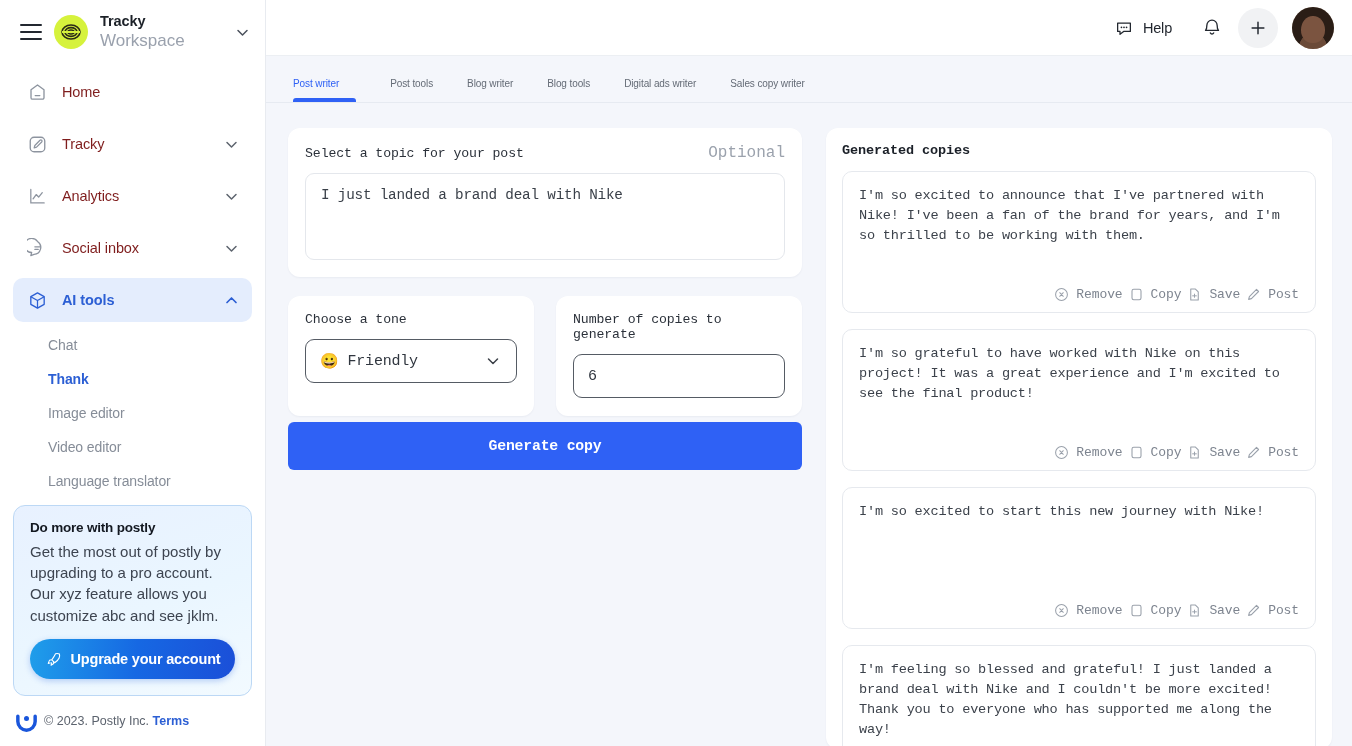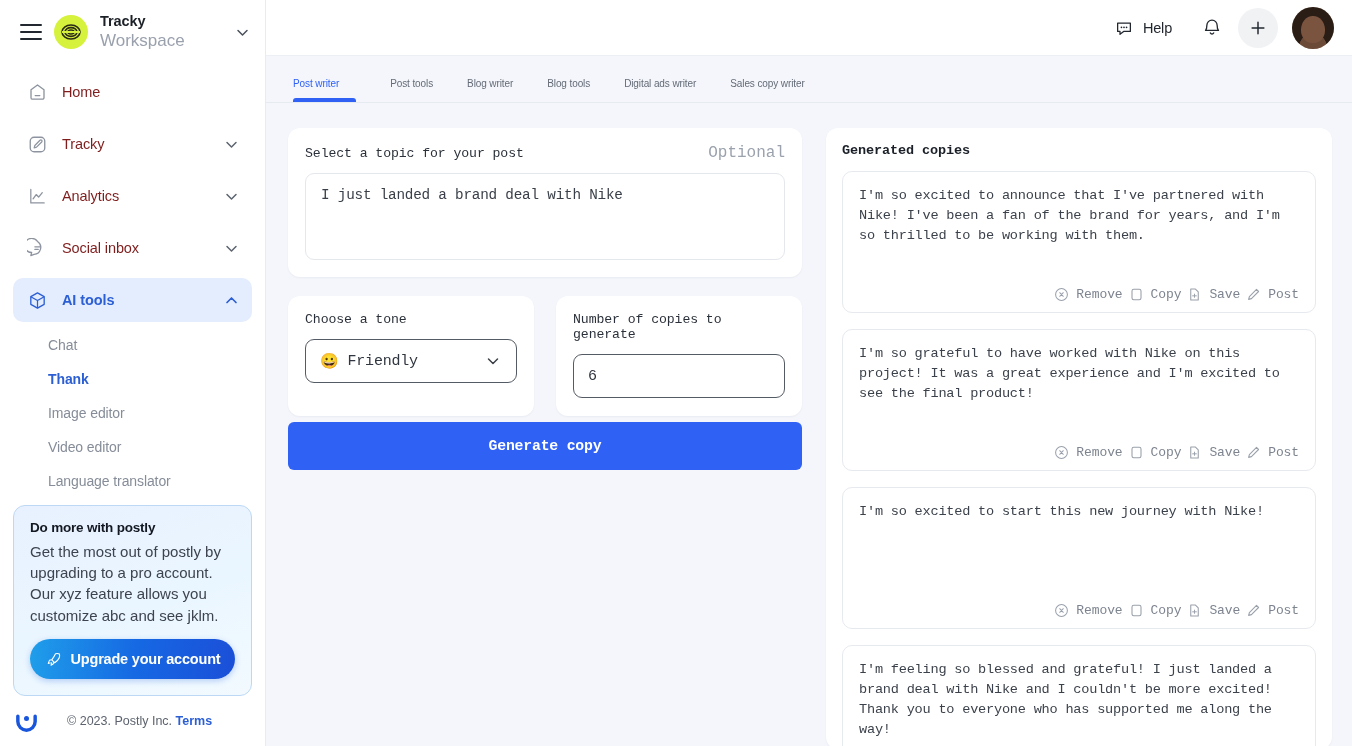--- a/index.html
+++ b/index.html
@@ -76,21 +76,21 @@
   .promo-btn {
     margin-top: 13px; height: 40px; border-radius: 22px;
     background: linear-gradient(95deg,#1f9eea 0%,#1668e3 52%,#1b4fd8 100%);
     color: #fff; font-size: 14.5px; font-weight: 700;
     display: flex; align-items: center; justify-content: center; gap: 9px;
     cursor: pointer; letter-spacing: -0.2px;
     box-shadow: 0 2px 6px rgba(25,90,220,.28);
   }
   .footer {
     position: absolute; left: 13px; bottom: 12px;
-    display: flex; align-items: center; gap: 28px;
+    display: flex; align-items: center; gap: 5px;
   }
   .footer-logo { width: 26px; height: 26px; display: flex; align-items: center; justify-content: center; }
   .footer-text { font-size: 12.5px; color: #5c636e; }
   .footer-text a { color: #2c5fd4; text-decoration: none; font-weight: 600; }
 
   
   .main { flex: 1; height: 746px; display: flex; flex-direction: column; min-width: 0; }
   .topbar {
     height: 56px; background: #fff; border-bottom: 1px solid #eceff3;
     display: flex; align-items: center; justify-content: flex-end;

